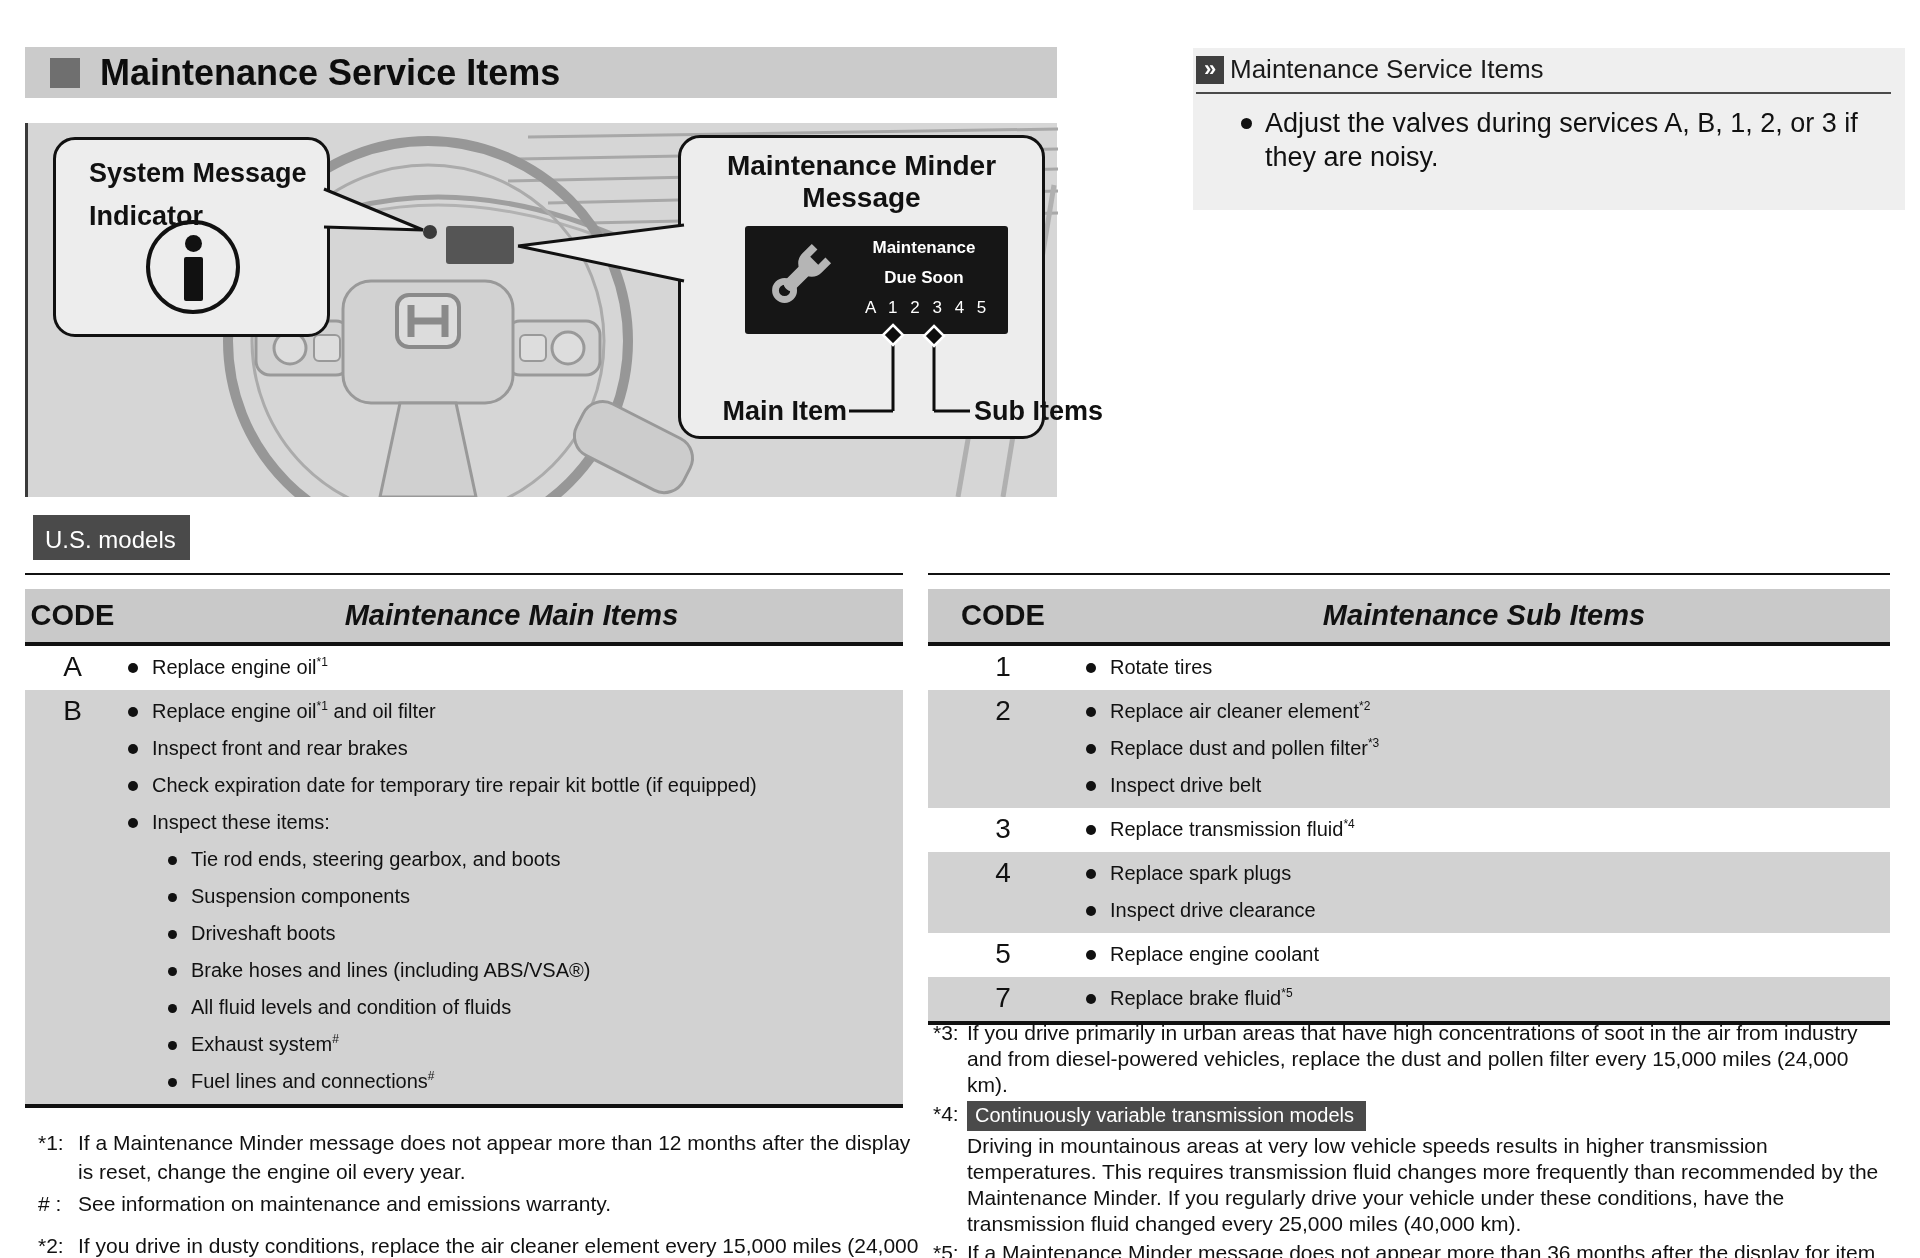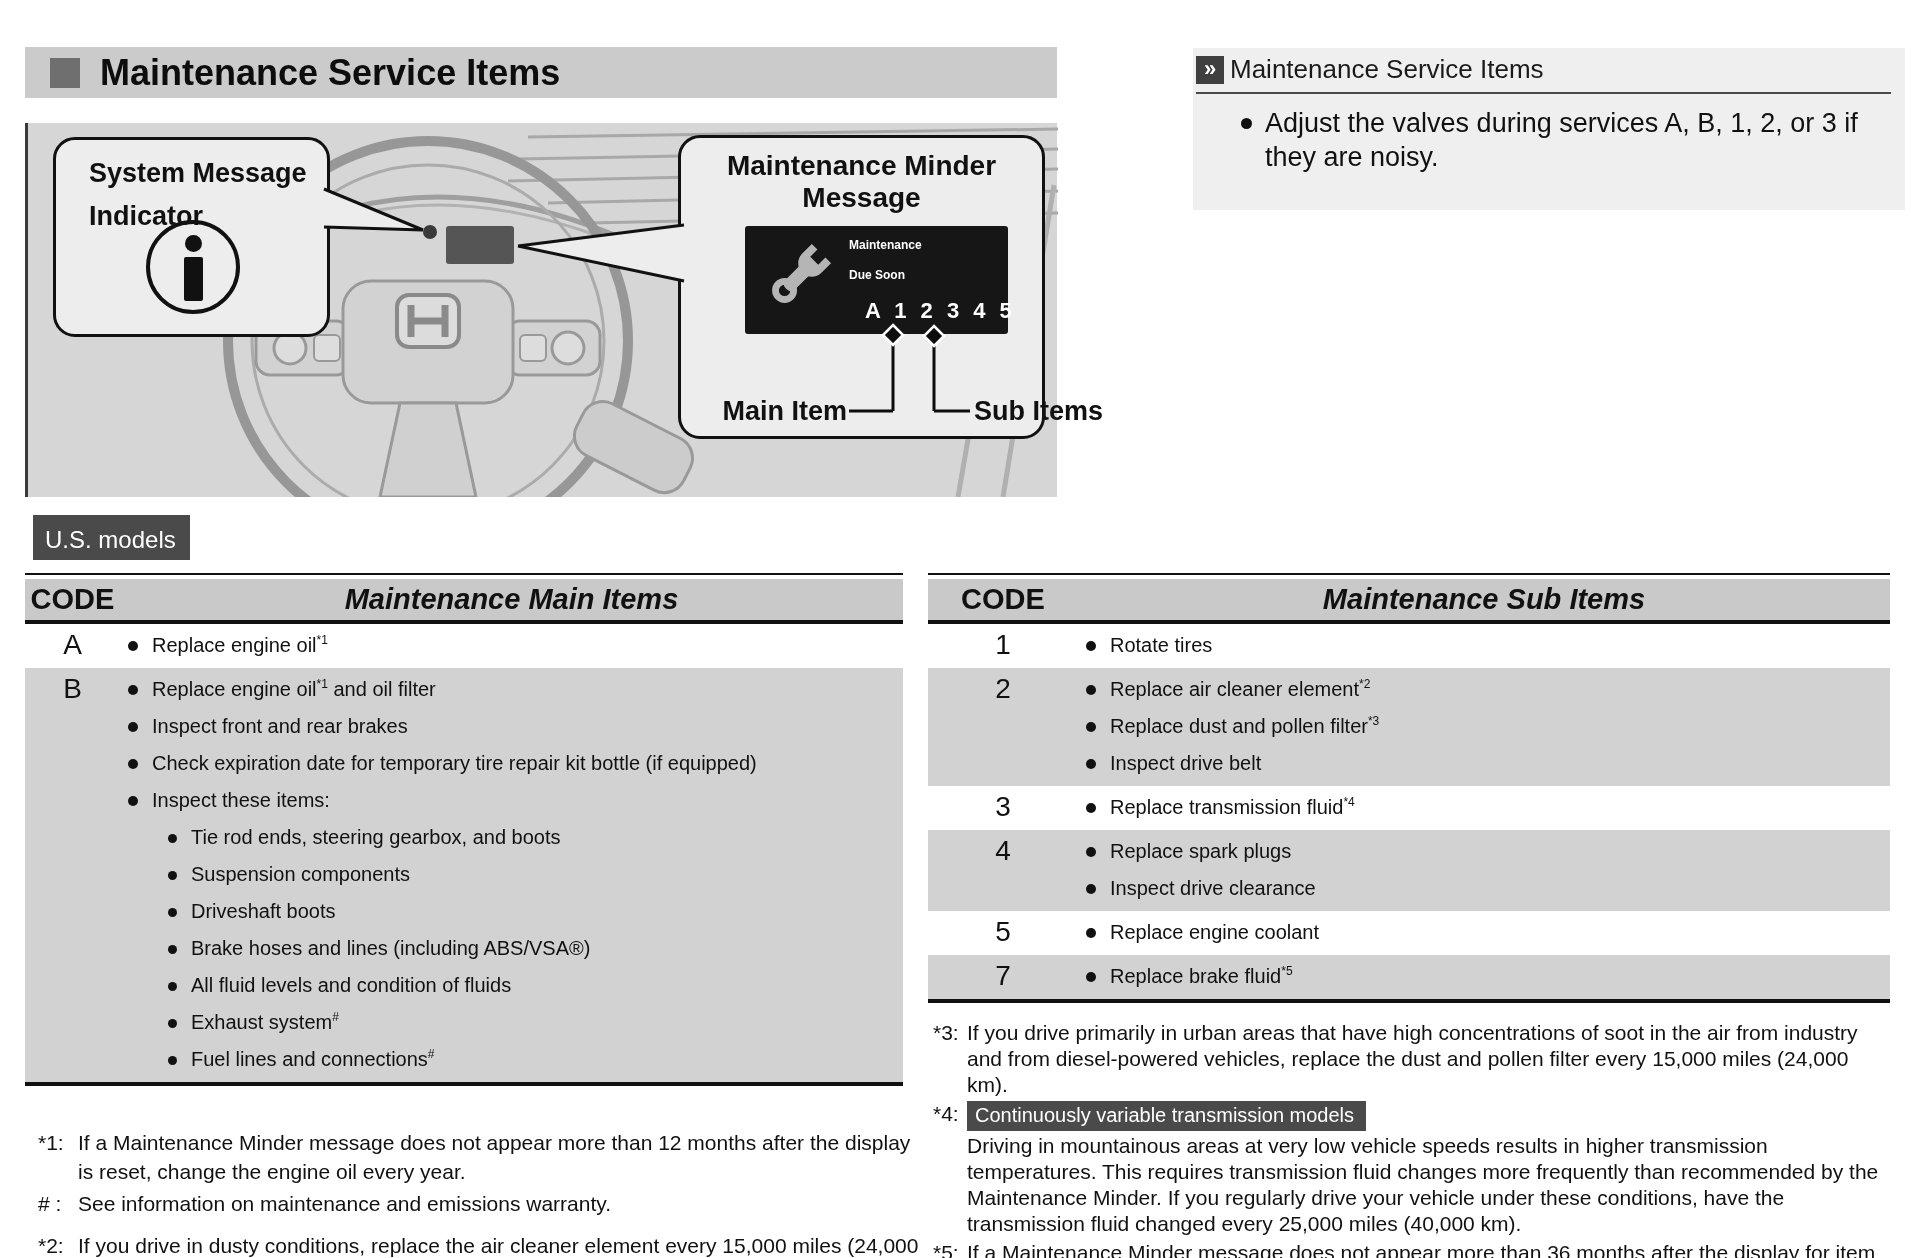--- a/index.html
+++ b/index.html
@@ -24,37 +24,37 @@
   .overlay{z-index:6;pointer-events:none;}
   .callout{position:absolute;background:var(--callout_bg);border:3px solid #111;border-radius:22px;z-index:4;}
   .callout-left{left:25px;top:14px;width:277px;height:200px;padding:12px 16px;}
   .callout-left .clabel{font-size:27px;font-weight:bold;line-height:43px;margin-left:17px;}
   .info-circle{position:absolute;left:90px;top:80px;width:94px;height:94px;border:4px solid #111;border-radius:50%;}
   .info-dot{position:absolute;left:35px;top:11px;width:17px;height:17px;border-radius:50%;background:#111;}
   .info-stem{position:absolute;left:34px;top:33px;width:19px;height:44px;background:#111;border-radius:2px;}
   .callout-right{left:650px;top:12px;width:367px;height:304px;}
   .minder-title{margin-top:12px;text-align:center;font-size:28px;font-weight:bold;}
   .display{position:absolute;left:64px;top:88px;width:263px;height:108px;background:var(--display_bg);color:var(--display_text);border-radius:3px;}
-  .disp-line{position:absolute;left:104px;width:150px;text-align:left;font-size:12px;font-weight:bold;}
+  .disp-line{position:absolute;left:104px;width:150px;text-align:center;font-size:17px;font-weight:bold;}
   .disp-l1{top:12px;} .disp-l2{top:42px;}
-  .disp-codes{position:absolute;left:120px;top:72px;font-size:22px;font-weight:bold;letter-spacing:4px;white-space:nowrap;}
+  .disp-codes{position:absolute;left:120px;top:72px;font-size:17px;font-weight:normal;letter-spacing:4px;white-space:nowrap;}
   .wrench{position:absolute;left:20px;top:16px;width:68px;height:68px;}
   .rc-overlay{position:absolute;left:0;top:0;width:367px;height:304px;pointer-events:none;}
   .pointer-label{position:absolute;font-size:27px;font-weight:bold;line-height:30px;white-space:nowrap;}
   .main-item-label{left:32px;top:258px;width:134px;text-align:right;}
   .sub-items-label{left:293px;top:258px;}
 
   
   .us-badge{position:absolute;left:33px;top:515px;background:var(--badge_bg);color:var(--badge_text);font-size:24px;padding:11px 14px 6px 12px;}
 
   
   .mtable{position:absolute;border-top:2px solid #111;border-bottom:4px solid #111;}
   .main-table{left:25px;top:573px;width:878px;}
   .sub-table{left:928px;top:573px;width:962px;}
-  .thead{display:flex;background:var(--table_header_bg);border-bottom:4px solid #111;margin-top:4px;height:45px;align-items:center;}
+  .thead{display:flex;background:var(--table_header_bg);border-bottom:4px solid #111;margin-top:14px;height:57px;align-items:center;}
   .hc1{text-align:center;font-weight:bold;font-size:29px;}
   .hc2{flex:1;text-align:center;font-weight:bold;font-size:29px;font-style:italic;}
   .main-table .hc1,.main-table .tcode{width:95px;}
   .sub-table .hc1,.sub-table .tcode{width:150px;}
   .trow{display:flex;background:#fff;}
   .trow.alt{background:var(--row_alt_bg);}
   .tcode{flex:none;text-align:center;font-size:28px;padding-top:5px;}
   .titems{flex:1;padding:3px 10px 4px 8px;}
   .titem{display:flex;font-size:20px;line-height:37px;}
   .titem .bdot{flex:none;width:10px;height:10px;border-radius:50%;background:#111;margin:14px 14px 0 0;}

